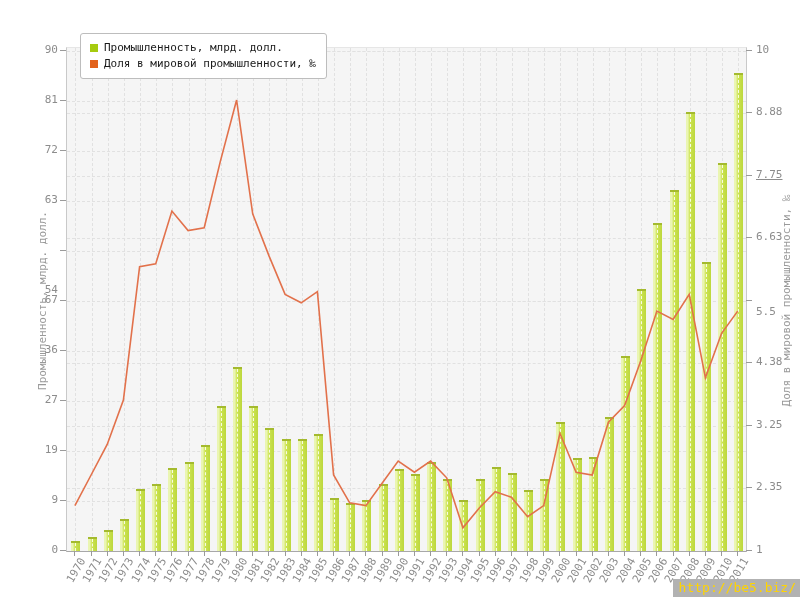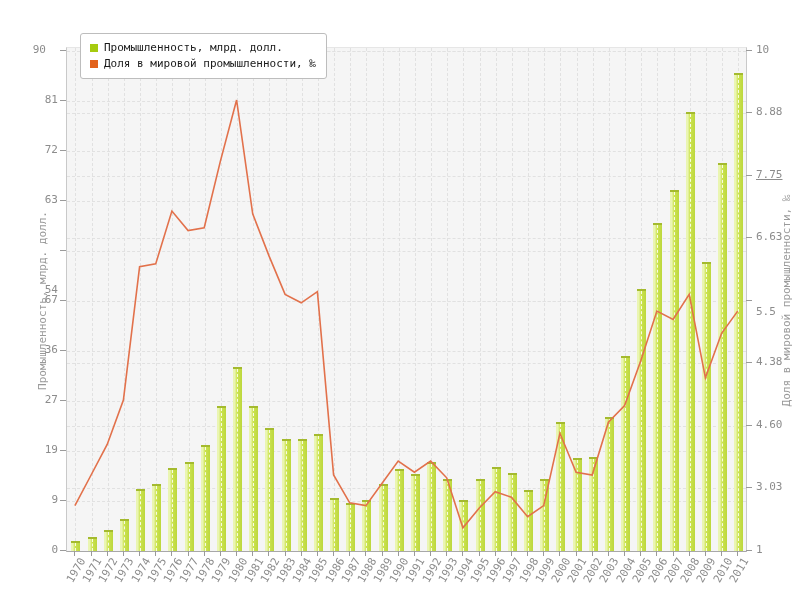--- a/index.html
+++ b/index.html
@@ -260,27 +260,27 @@
       <div class="ticklab lt" style="left: 24px; top: 294px;">67</div>
       <div class="tickmark" style="left: 60px; top: 249.5px; width: 6px; height: 1px;"></div>
       <div class="ticklab lt" style="left: 24px; top: 244px; margin-top: 40px;">54</div>
       <div class="tickmark" style="left: 60px; top: 199.5px; width: 6px; height: 1px;"></div>
       <div class="ticklab lt" style="left: 24px; top: 194px;">63</div>
       <div class="tickmark" style="left: 60px; top: 149.5px; width: 6px; height: 1px;"></div>
       <div class="ticklab lt" style="left: 24px; top: 144px;">72</div>
       <div class="tickmark" style="left: 60px; top: 99.5px; width: 6px; height: 1px;"></div>
       <div class="ticklab lt" style="left: 24px; top: 94px;">81</div>
       <div class="tickmark" style="left: 60px; top: 49.5px; width: 6px; height: 1px;"></div>
-      <div class="ticklab lt" style="left: 12px; top: 44px;">90</div>
+      <div class="ticklab lt" style="left: 24px; top: 44px;">90</div>
       <div class="tickmark" style="left: 746px; top: 549.5px; width: 6px; height: 1px;"></div>
       <div class="ticklab rt" style="left: 756px; top: 544px;">1</div>
       <div class="tickmark" style="left: 746px; top: 486.722px; width: 6px; height: 1px;"></div>
-      <div class="ticklab rt" style="left: 756px; top: 481.222px;">3.03</div>
+      <div class="ticklab rt" style="left: 756px; top: 481.222px;">2.35</div>
       <div class="tickmark" style="left: 746px; top: 424.5px; width: 6px; height: 1px;"></div>
-      <div class="ticklab rt" style="left: 756px; top: 419px;">4.60</div>
+      <div class="ticklab rt" style="left: 756px; top: 419px;">3.25</div>
       <div class="tickmark" style="left: 746px; top: 361.722px; width: 6px; height: 1px;"></div>
       <div class="ticklab rt" style="left: 756px; top: 356.222px;">4.38</div>
       <div class="tickmark" style="left: 746px; top: 299.5px; width: 6px; height: 1px;"></div>
       <div class="ticklab rt" style="left: 756px; top: 306px;">5.5</div>
       <div class="tickmark" style="left: 746px; top: 236.722px; width: 6px; height: 1px;"></div>
       <div class="ticklab rt" style="left: 756px; top: 231.222px;">6.63</div>
       <div class="tickmark" style="left: 746px; top: 174.5px; width: 6px; height: 1px;"></div>
       <div class="ticklab rt" style="left: 756px; top: 169px; text-decoration: underline;">7.75</div>
       <div class="tickmark" style="left: 746px; top: 111.722px; width: 6px; height: 1px;"></div>
       <div class="ticklab rt" style="left: 756px; top: 106.222px;">8.88</div>
@@ -365,13 +365,14 @@
       <div class="tickmark" style="left: 688.725px; top: 551px; width: 1px; height: 5px;"></div>
       <div class="xlab" style="left: 660.225px; top: 556px;">2008</div>
       <div class="tickmark" style="left: 704.892px; top: 551px; width: 1px; height: 5px;"></div>
       <div class="xlab" style="left: 676.392px; top: 556px;">2009</div>
       <div class="tickmark" style="left: 721.058px; top: 551px; width: 1px; height: 5px;"></div>
       <div class="xlab" style="left: 692.558px; top: 556px;">2010</div>
       <div class="tickmark" style="left: 737.225px; top: 551px; width: 1px; height: 5px;"></div>
       <div class="xlab" style="left: 708.725px; top: 556px;">2011</div>
     </div>
 
+  <a class="watermark" href="#">http://be5.biz/</a>
 </div>
 
 </body></html>

